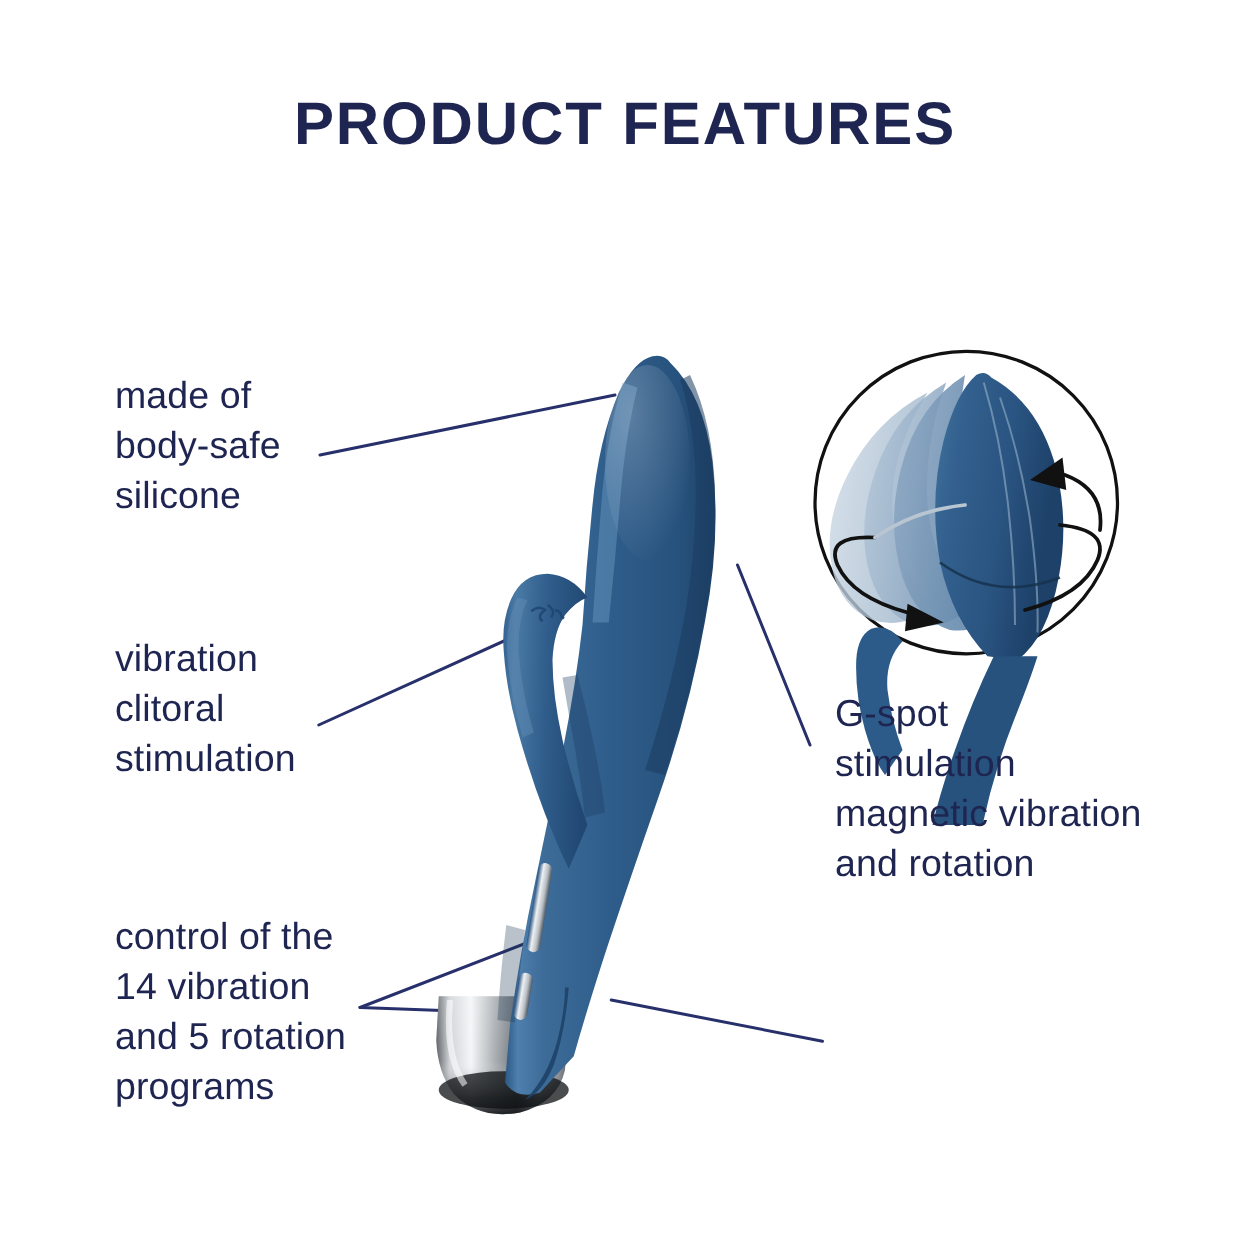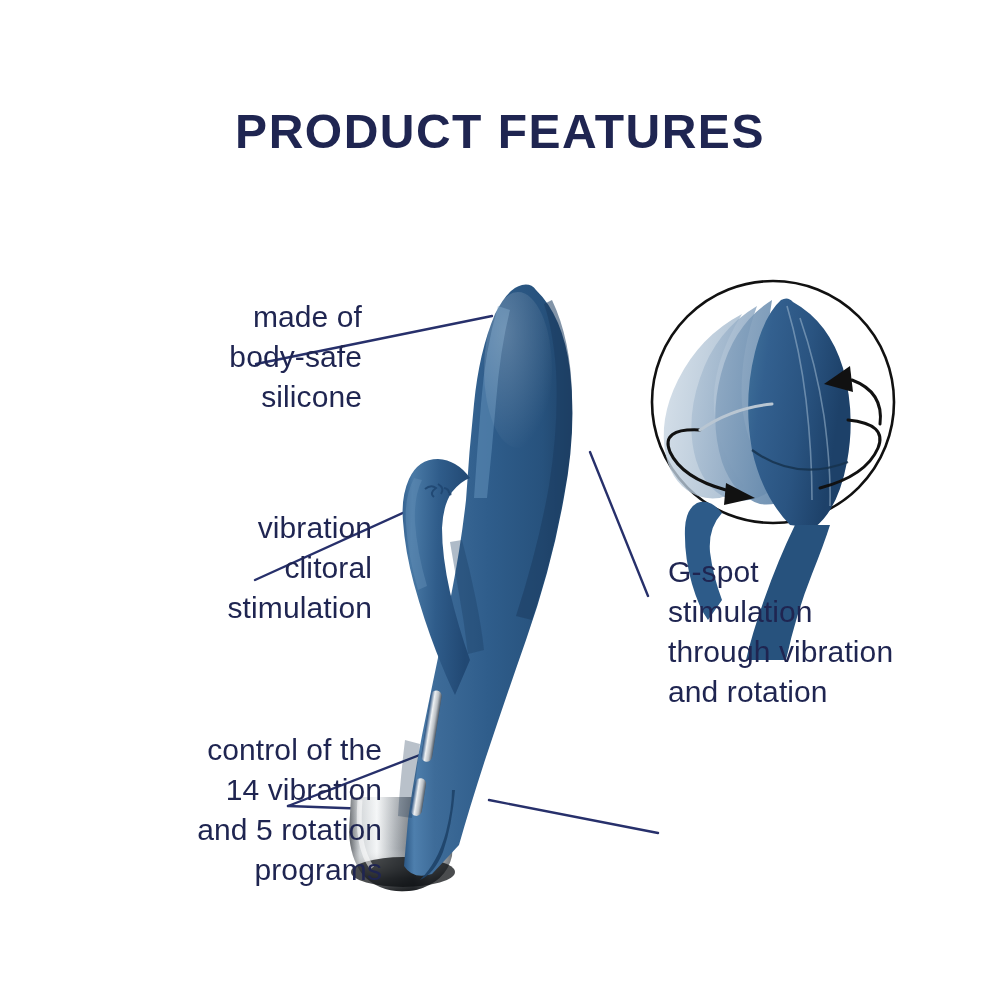--- a/index.html
+++ b/index.html
@@ -13,42 +13,42 @@
   }
   #stage {
     position: relative;
     width: 1000px;
     height: 1000px;
     background: #ffffff;
     overflow: hidden;
   }
   #page-title {
     position: absolute;
-    top: 108px;
+    top: 76px;
     left: 0;
     width: 1000px;
     text-align: center;
     font-family: "Liberation Sans", sans-serif;
     font-size: 48px;
     font-weight: bold;
     letter-spacing: 1.5px;
     color: #1f2551;
     line-height: 1;
     white-space: nowrap;
   }
   .callout {
     position: absolute;
     color: #1f2551;
     font-family: "Liberation Sans", sans-serif;
     font-size: 30px;
     line-height: 1.33;
     letter-spacing: 0.1px;
     white-space: pre-line;
   }
-  .callout.left  { text-align: right; }
+  .callout.left  { text-align: left; }
   .callout.right { text-align: left; }
 
   #c-silicone   { left: 92px;  top: 297px; width: 270px; }
   #c-clitoral   { left: 92px;  top: 508px; width: 280px; }
   #c-control    { left: 92px;  top: 730px; width: 290px; }
   #c-gspot      { left: 668px; top: 552px; width: 300px; }
   #c-magnetic   { left: 668px; top: 768px; width: 280px; }
 
   #art {
     position: absolute;
@@ -342,17 +342,17 @@
 clitoral
 stimulation</div>
 
   <div class="callout left" id="c-control">control of the
 14 vibration
 and 5 rotation
 programs</div>
 
   <div class="callout right" id="c-gspot">G-spot
 stimulation
-through vibration
+magnetic vibration
 and rotation</div>
 
 
 </div>
 
 </body></html>

